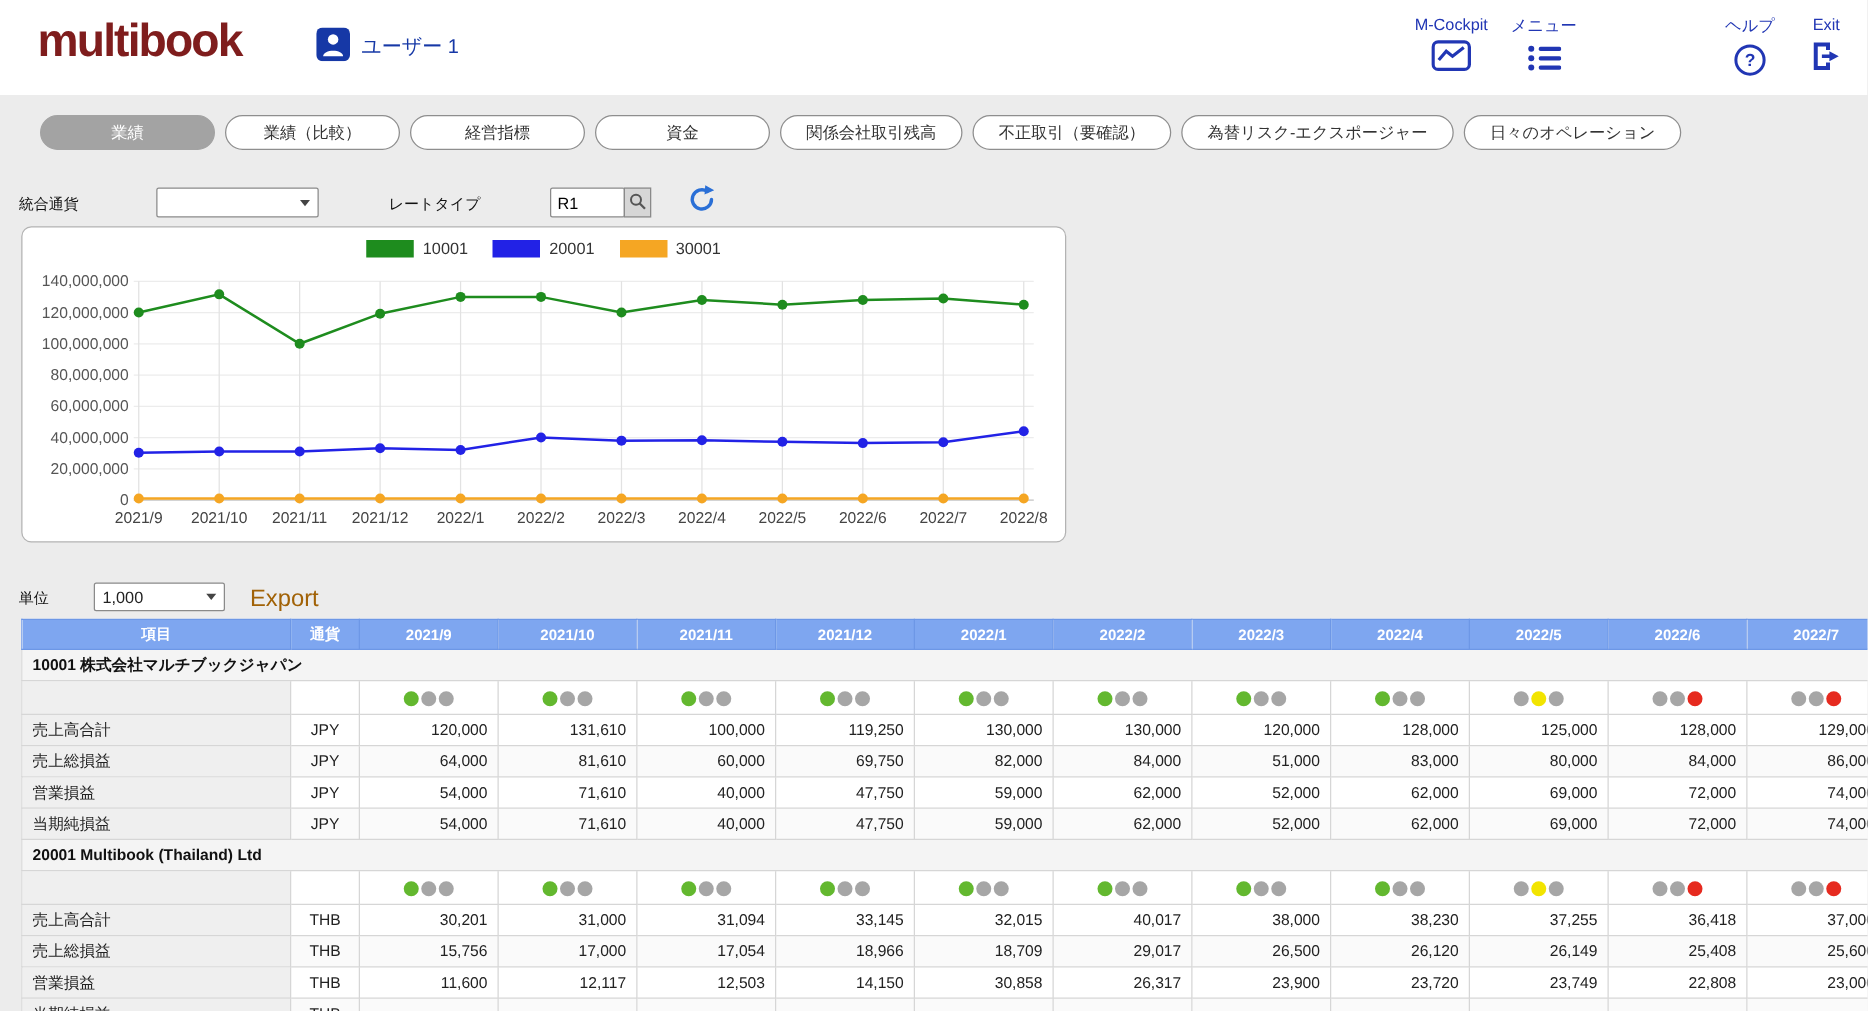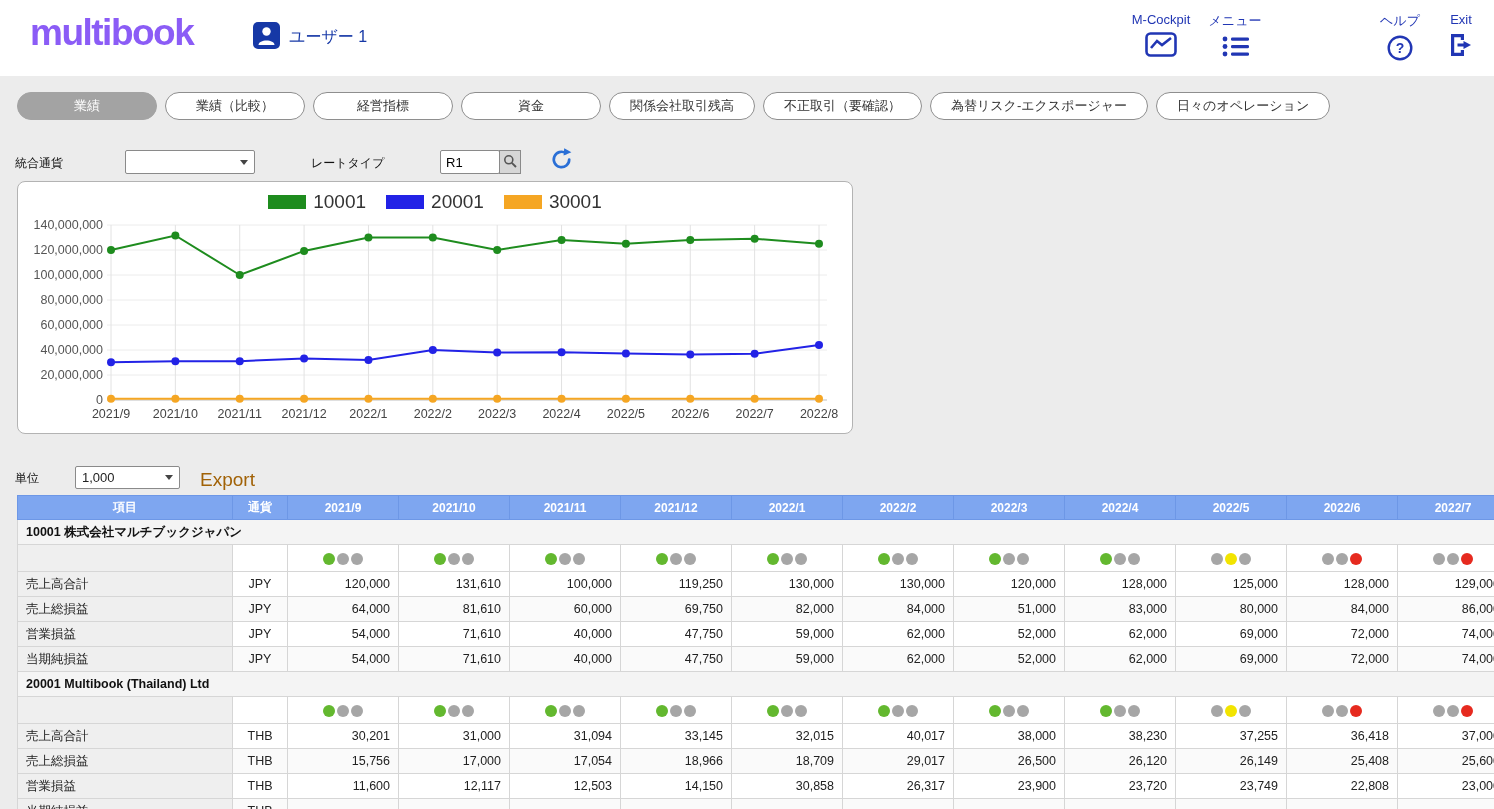--- a/index.html
+++ b/index.html
@@ -2,45 +2,45 @@
 <html><head>
 <meta charset="utf-8">
 <style>
   *{margin:0;padding:0;box-sizing:border-box}
   html,body{width:1494px;height:809px;overflow:hidden;background:#ececec;
     font-family:"Liberation Sans","DejaVu Sans",sans-serif;position:relative;font-size:13px;color:#222}
   .abs{position:absolute}
 
   
   #app-header{position:absolute;top:0;left:0;width:1494px;height:76px;background:#fff}
-  #logo{position:absolute;left:30px;top:12px;font-size:37px;font-weight:900;letter-spacing:-1.5px;color:#8b5cf6}
+  #logo{position:absolute;left:30px;top:12px;font-size:37px;font-weight:900;letter-spacing:-1.5px;color:#7f1d1d}
   #user-chip{position:absolute;left:253px;top:22px;display:flex;align-items:center;gap:9px}
   #user-label{font-size:16px;color:#1638a6}
   .nav-item{position:absolute;top:12px;display:flex;flex-direction:column;align-items:center;gap:5px;cursor:pointer}
   .nav-label{font-size:13px;color:#2136b4;white-space:nowrap}
 
   
-  #tabbar{position:absolute;top:76px;left:0;width:1494px;height:60px;display:flex;align-items:center;padding-left:17px;gap:8px}
+  #tabbar{position:absolute;top:76px;left:0;width:1494px;height:60px;display:flex;align-items:center;padding-left:32px;gap:8px}
   .tab{height:28px;border-radius:15px;border:1px solid #8e8e8e;background:#fff;color:#333;font-size:13px;
     display:flex;align-items:center;justify-content:center;min-width:140px;padding:0 20px;cursor:pointer;white-space:nowrap}
   .tab.selected{background:#a3a3a3;border-color:#a3a3a3;color:#fff}
 
   
   .field-label{font-size:12px;color:#111}
   .select{position:absolute;background:#fff;border:1px solid #8a8a8a;display:flex;align-items:center;
     font-size:13px;color:#222;padding:0 6px;cursor:pointer;border-radius:2px}
   .select .arrow{margin-left:auto;width:0;height:0;border-left:4px solid transparent;border-right:4px solid transparent;border-top:5px solid #444}
   #rate-input{border:1px solid #8a8a8a;font-size:13px;padding:0 5px;font-family:inherit;border-radius:2px}
   #search-btn{width:22px;height:24px;background:#d6d6d6;border:1px solid #8a8a8a;display:flex;align-items:center;justify-content:center;cursor:pointer}
   #refresh-btn{cursor:pointer}
 
   
   #chart-box{position:absolute;left:17px;top:181px;width:836px;height:253px;background:#fff;border:1px solid #b3b3b3;border-radius:8px}
   #chart-legend{position:absolute;top:9px;left:0;width:100%;display:flex;justify-content:center;gap:20px;z-index:2}
-  .legend-item{display:flex;align-items:center;gap:7px;font-size:19px;color:#333}
+  .legend-item{display:flex;align-items:center;gap:7px;font-size:13px;color:#333}
   .swatch{display:inline-block;width:38px;height:14px}
   #chart-svg{position:absolute;left:0;top:0}
   .ytick{font-size:12.5px;fill:#555}
   .xtick{font-size:12.5px;fill:#444}
 
   
   #export-link{color:#a16207;font-size:19px;cursor:pointer}
 
   
   #perf-table{position:absolute;left:17px;top:495px;width:1491px;border-collapse:collapse;table-layout:fixed;background:#fff}

